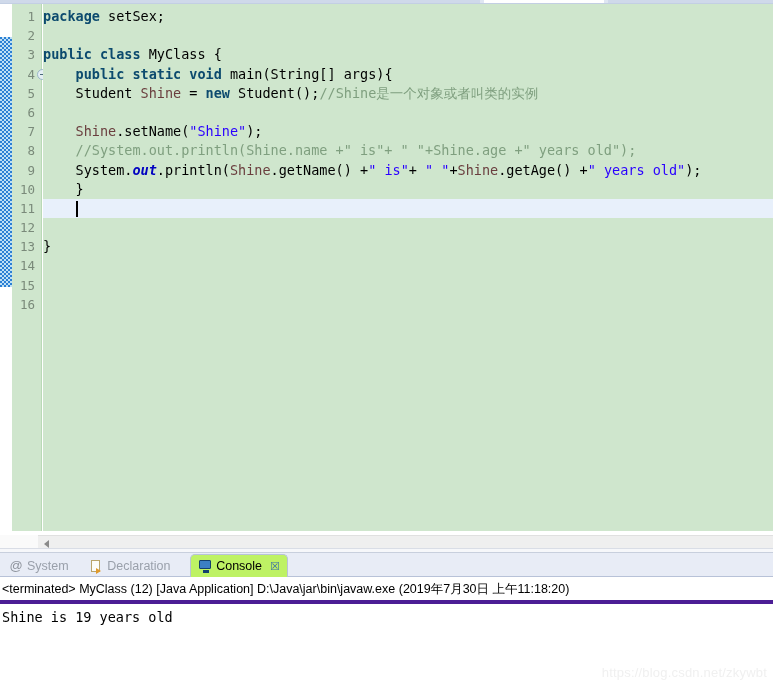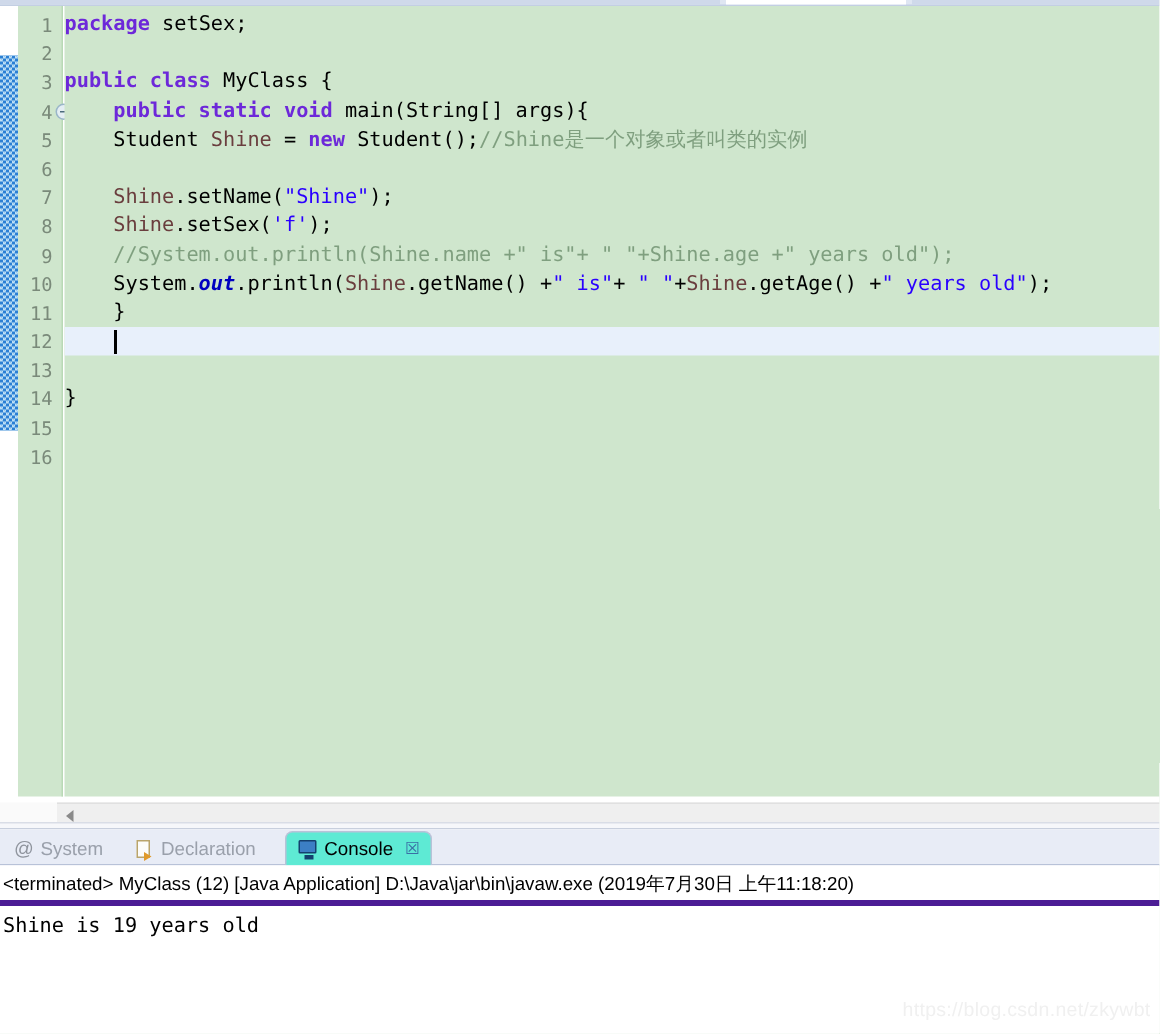--- a/index.html
+++ b/index.html
@@ -98,21 +98,21 @@
     position: absolute; left: 0; right: 0;
     height: 19.2px;
     background: #e8f0fb;
   }
   .caret {
     position: absolute;
     width: 1.5px; height: 16px;
     background: #000;
   }
   
-  .kw    { color: #6d28d9; font-weight: bold; }
+  .kw    { color: #0c4a6e; font-weight: bold; }
   .str   { color: #2a00ff; }
   .cmt   { color: #7f9f7f; }
   .fld   { color: #0000c0; font-weight: bold; font-style: italic; }
   .var   { color: #6a3e3e; }
   .plain { color: #000000; }
 
   
   .hscroll {
     position: absolute; left: 38px; top: 531px; width: 735px; height: 17px;
     background: #efefef;
@@ -152,21 +152,21 @@
   .tab {
     position: absolute; top: 2px;
     height: 22px;
     display: flex; align-items: center; gap: 4px;
     padding: 0 7px;
     font-size: 12.5px;
     color: #9aa0ab;
     cursor: default;
   }
   .tab.active {
-    background: #5eead4;
+    background: #bef264;
     color: #000000;
     border: 1px solid #b8c2d8;
     border-bottom: none;
     border-top-left-radius: 5px;
     border-top-right-radius: 5px;
     height: 23px;
     top: 1px;
   }
   .tab-ico { width: 14px; height: 14px; position: relative; flex: 0 0 14px; }
   
@@ -282,21 +282,20 @@
 
     <div class="code-area">
       <div class="lines-wrap" id="code-lines">
           <div class="line"><span class="kw" style="position: relative;">package</span><span class="plain" style="position: relative;"> setSex;</span></div>
           <div class="line">&nbsp;</div>
           <div class="line"><span class="kw" style="position: relative;">public class</span><span class="plain" style="position: relative;"> MyClass {</span></div>
           <div class="line"><span class="plain" style="position: relative;">    </span><span class="kw" style="position: relative;">public static void</span><span class="plain" style="position: relative;"> main(String[] args){</span></div>
           <div class="line"><span class="plain" style="position: relative;">    Student </span><span class="var" style="position: relative;">Shine</span><span class="plain" style="position: relative;"> = </span><span class="kw" style="position: relative;">new</span><span class="plain" style="position: relative;"> Student();</span><span class="cmt" style="position: relative;">//Shine是一个对象或者叫类的实例</span></div>
           <div class="line">&nbsp;</div>
           <div class="line"><span class="plain" style="position: relative;">    </span><span class="var" style="position: relative;">Shine</span><span class="plain" style="position: relative;">.setName(</span><span class="str" style="position: relative;">"Shine"</span><span class="plain" style="position: relative;">);</span></div>
-          <div class="line"><span class="plain" style="position: relative;">    </span><span class="var" style="position: relative;">Shine</span><span class="plain" style="position: relative;">.setSex(</span><span class="str" style="position: relative;">'f'</span><span class="plain" style="position: relative;">);</span></div>
           <div class="line"><span class="cmt" style="position: relative;">    //System.out.println(Shine.name +" is"+ " "+Shine.age +" years old");</span></div>
           <div class="line"><span class="plain" style="position: relative;">    System.</span><span class="fld" style="position: relative;">out</span><span class="plain" style="position: relative;">.println(</span><span class="var" style="position: relative;">Shine</span><span class="plain" style="position: relative;">.getName() +</span><span class="str" style="position: relative;">" is"</span><span class="plain" style="position: relative;">+ </span><span class="str" style="position: relative;">" "</span><span class="plain" style="position: relative;">+</span><span class="var" style="position: relative;">Shine</span><span class="plain" style="position: relative;">.getAge() +</span><span class="str" style="position: relative;">" years old"</span><span class="plain" style="position: relative;">);</span></div>
           <div class="line"><span class="plain" style="position: relative;">    }</span></div>
           <div class="line"><div class="cur-line-hl"></div><div class="caret" style="left: 33px; top: 2px;"></div><span class="plain" style="position: relative;">    </span></div>
           <div class="line">&nbsp;</div>
           <div class="line"><span class="plain" style="position: relative;">}</span></div>
           <div class="line">&nbsp;</div>
         </div>
     </div>
 

